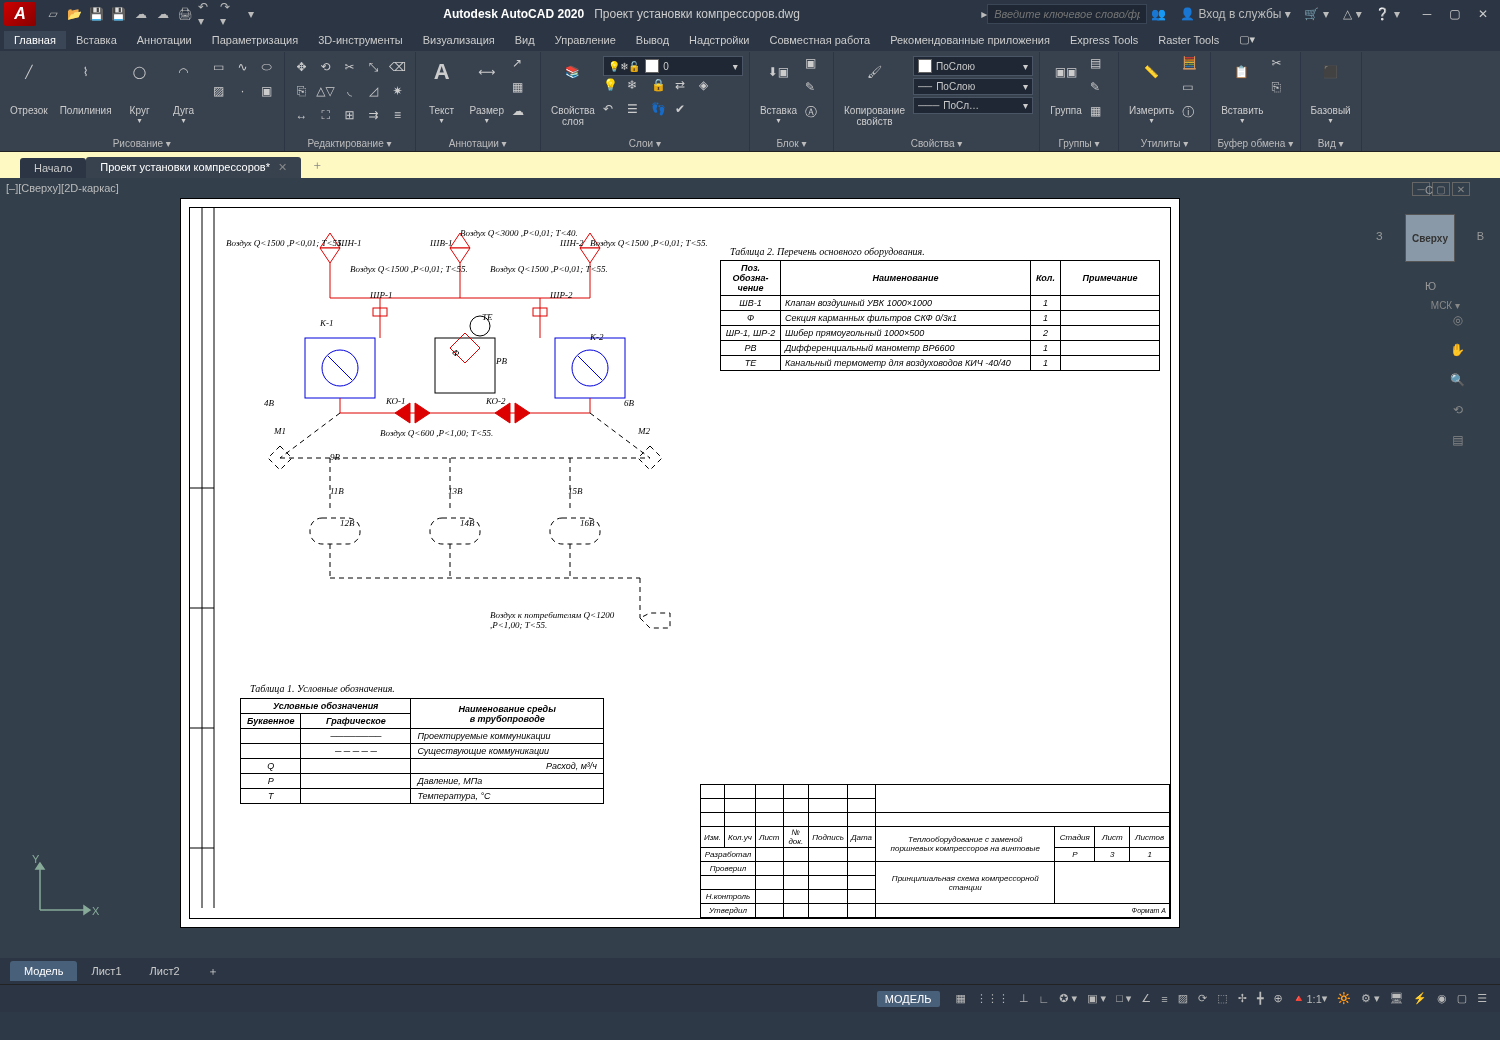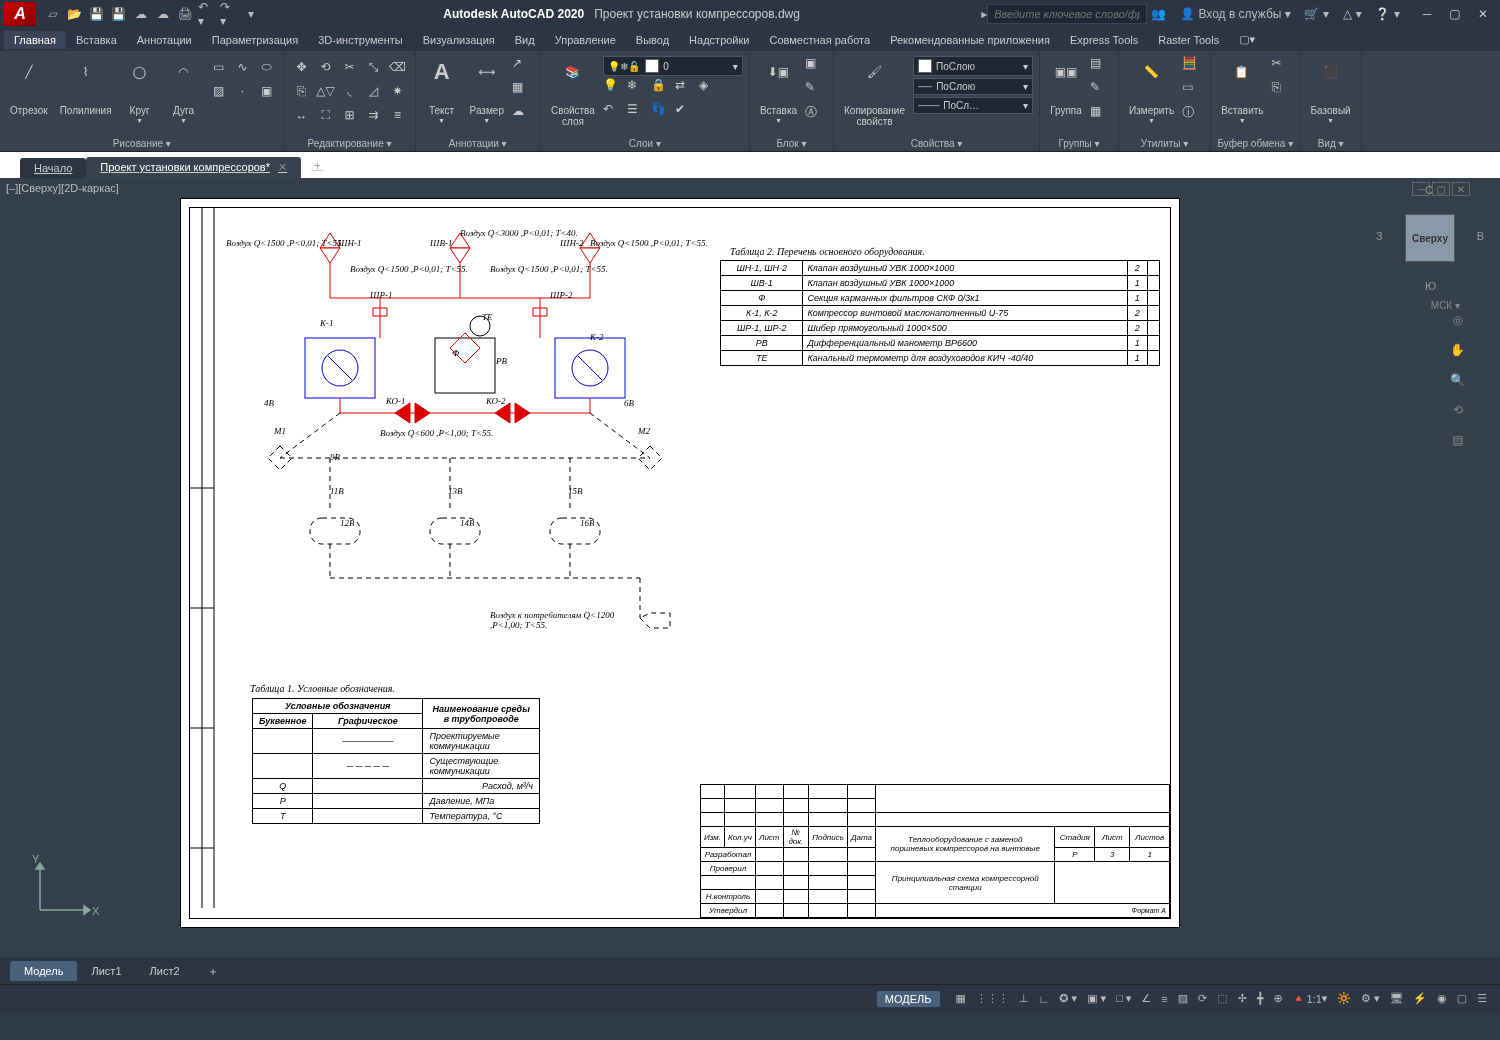--- a/index.html
+++ b/index.html
@@ -22,21 +22,21 @@
 .ribbon-panel { border-right:1px solid #2b3543; padding:4px 6px 0 6px; display:flex; flex-direction:column; justify-content:space-between; min-width:60px;}
 .panel-body { display:flex; gap:4px; flex:1; align-items:flex-start;}
 .panel-title { font-size:10px; color:#bbb; text-align:center; padding:2px 0; cursor:pointer;}
 .big-tool { display:flex; flex-direction:column; align-items:center; color:#ccc; cursor:pointer; padding:0 4px;}
 .big-tool .ico { width:32px; height:32px; display:flex; align-items:center; justify-content:center;}
 .big-tool .lbl { font-size:10px; text-align:center; margin-top:17px;}
 .tool-grid { display:grid; grid-template-columns:repeat(3,22px); grid-auto-rows:22px; gap:2px;}
 .tool-grid .sm { width:22px; height:22px; display:flex; align-items:center; justify-content:center; cursor:pointer; color:#ccc;}
 .layer-color { width:14px; height:14px; background:#fff; border:1px solid #666;}
 .layer-combo { background:#1e2733; border:1px solid #4a5565; padding:2px 4px; color:#ccc; font-size:10px; display:flex; align-items:center; gap:4px; width:140px; cursor:pointer;}
-.doc-tabs { height:26px; background:#ffffff; display:flex; align-items:flex-end; padding-left:20px;text-decoration:underline;}
+.doc-tabs { height:26px; background:#fef9c3; display:flex; align-items:flex-end; padding-left:20px;}
 .doc-tab { padding:4px 14px; background:#2b3543; color:#ccc; font-size:11px; cursor:pointer; border-top-left-radius:3px; border-top-right-radius:3px;}
 .doc-tab.active { background:#38424f; color:#fff;}
 .doc-tab .close { margin-left:8px; color:#888;}
 .add-tab { padding:4px 10px; color:#888; cursor:pointer;}
 .workspace { position:relative; height:780px; background:#33404c;}
 .viewport-label { position:absolute; top:4px; left:6px; color:#bbb; font-size:11px;}
 .drawing-frame { position:absolute; top:20px; left:180px; width:1000px; height:730px; background:#fff; border:1px solid #000;}
 .drawing-inner { position:absolute; top:8px; left:8px; right:8px; bottom:8px; border:1px solid #000;}
 .view-cube { position:absolute; top:20px; right:30px; width:80px; height:80px; display:flex; align-items:center; justify-content:center;}
 .cube-face { width:50px; height:48px; background:#8a99a7; border:1px solid #555; display:flex; align-items:center; justify-content:center; color:#333; font-size:10px; font-weight:bold;}
@@ -439,45 +439,41 @@
       <div class="dw-txt" style="top:278px;left:258px">13В</div>
       <div class="dw-txt" style="top:278px;left:378px">15В</div>
       <div class="dw-txt" style="top:310px;left:150px">12В</div>
       <div class="dw-txt" style="top:310px;left:270px">14В</div>
       <div class="dw-txt" style="top:310px;left:390px">16В</div>
       <div class="dw-txt" style="top:402px;left:300px;width:150px">Воздух к потребителям Q&lt;1200 ,P&lt;1,00; T&lt;55.</div>
 
       <div class="dw-txt" style="top:38px;left:540px;font-size:10px">Таблица 2. Перечень основного оборудования.</div>
       <table class="eq" style="top:52px;left:530px;width:440px">
         <tbody>
-        <tr>
-              <td>ШН-1, ШН-2</td>
-              <td style="text-align:left">Клапан воздушный УВК 1000×1000</td>
-              <td>2</td>
-              <td></td>
-            </tr>
+            <tr>
+          <th style="width:60px;white-space:pre-line">Поз.
+Обозна-
+чение</th>
+          <th style="width:250px">Наименование</th>
+          <th style="width:30px">Кол.</th>
+          <th>Примечание</th>
+        </tr>
         <tr>
               <td>ШВ-1</td>
               <td style="text-align:left">Клапан воздушный УВК 1000×1000</td>
               <td>1</td>
               <td></td>
             </tr>
         <tr>
               <td>Ф</td>
               <td style="text-align:left">Секция карманных фильтров СКФ 0/3к1</td>
               <td>1</td>
               <td></td>
             </tr>
         <tr>
-              <td>К-1, К-2</td>
-              <td style="text-align:left">Компрессор винтовой маслонаполненный U-75</td>
-              <td>2</td>
-              <td></td>
-            </tr>
-        <tr>
               <td>ШР-1, ШР-2</td>
               <td style="text-align:left">Шибер прямоугольный 1000×500</td>
               <td>2</td>
               <td></td>
             </tr>
         <tr>
               <td>РВ</td>
               <td style="text-align:left">Дифференциальный манометр ВР6600</td>
               <td>1</td>
               <td></td>
@@ -485,21 +481,21 @@
         <tr>
               <td>ТЕ</td>
               <td style="text-align:left">Канальный термометр для воздуховодов КИЧ -40/40</td>
               <td>1</td>
               <td></td>
             </tr>
       </tbody>
         </table>
 
       <div class="dw-txt" style="top:475px;left:60px;font-size:10px">Таблица 1. Условные обозначения.</div>
-      <table class="legend" style="top:490px;left:62px;width:288px">
+      <table class="legend" style="top:490px;left:50px;width:364px">
         <tbody>
             <tr>
               <th colspan="2">Условные обозначения</th>
               <th rowspan="2" style="white-space:pre-line">Наименование среды
 в трубопроводе</th>
             </tr>
         <tr>
               <th style="width:60px">Буквенное</th>
               <th style="width:110px">Графическое</th>
             </tr>

